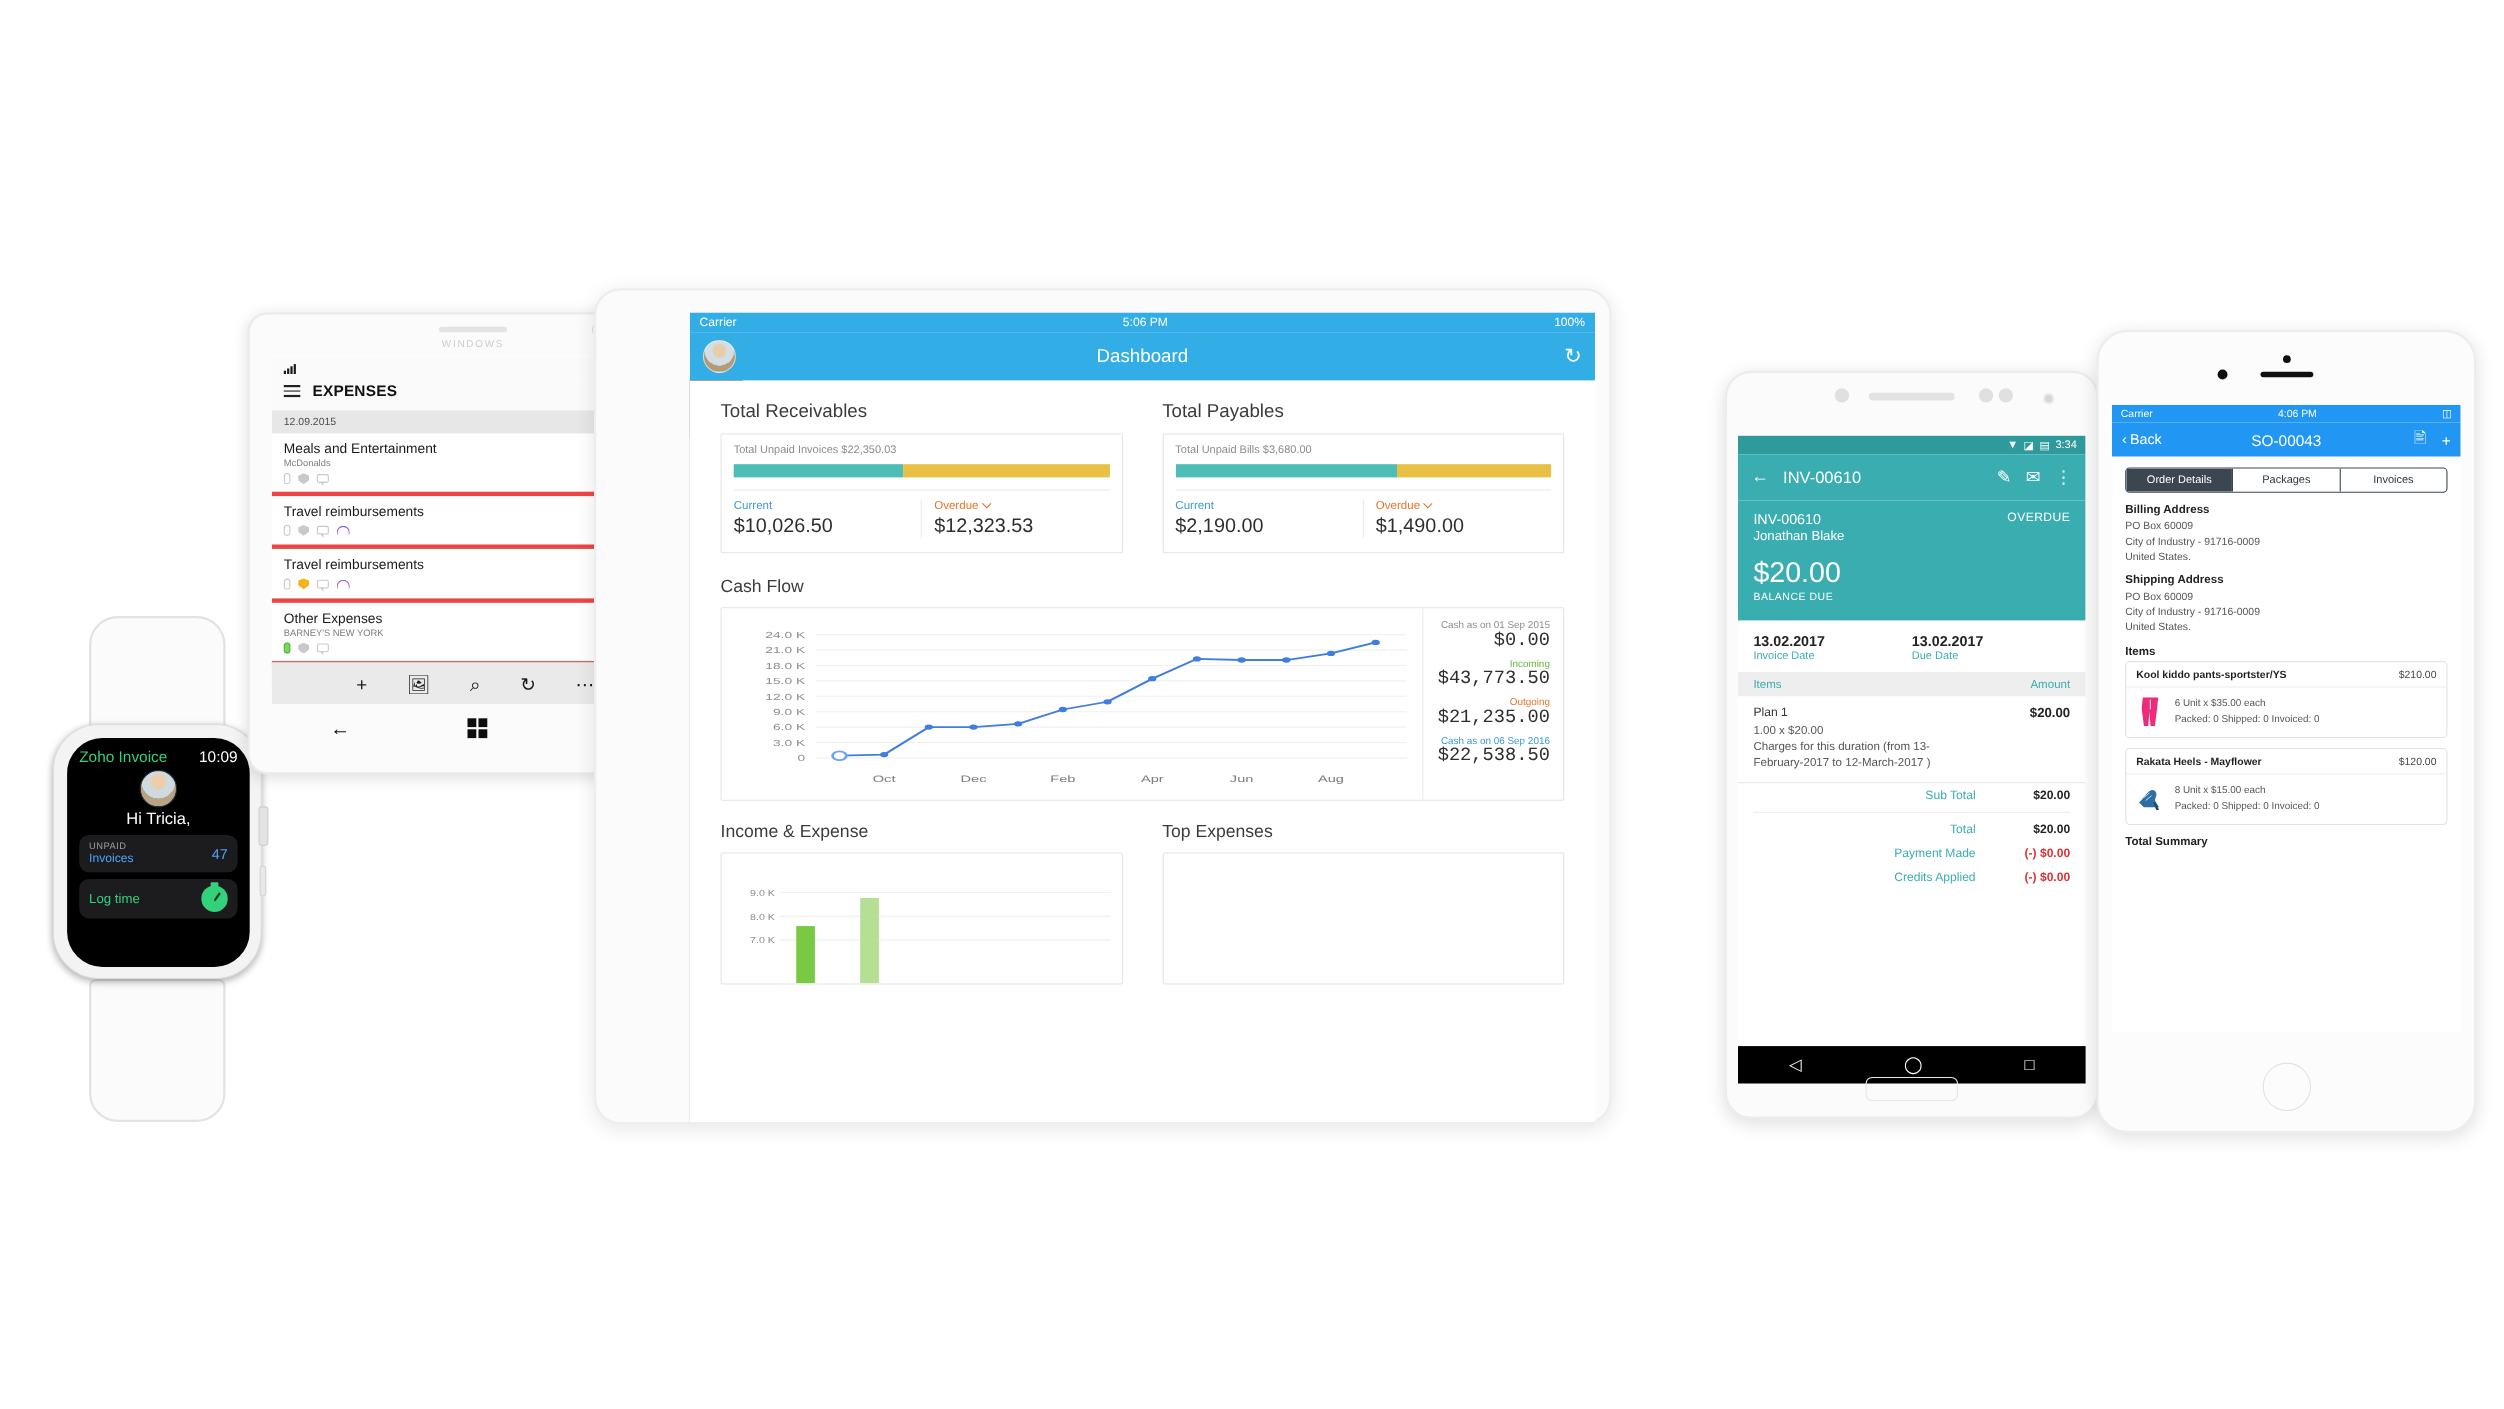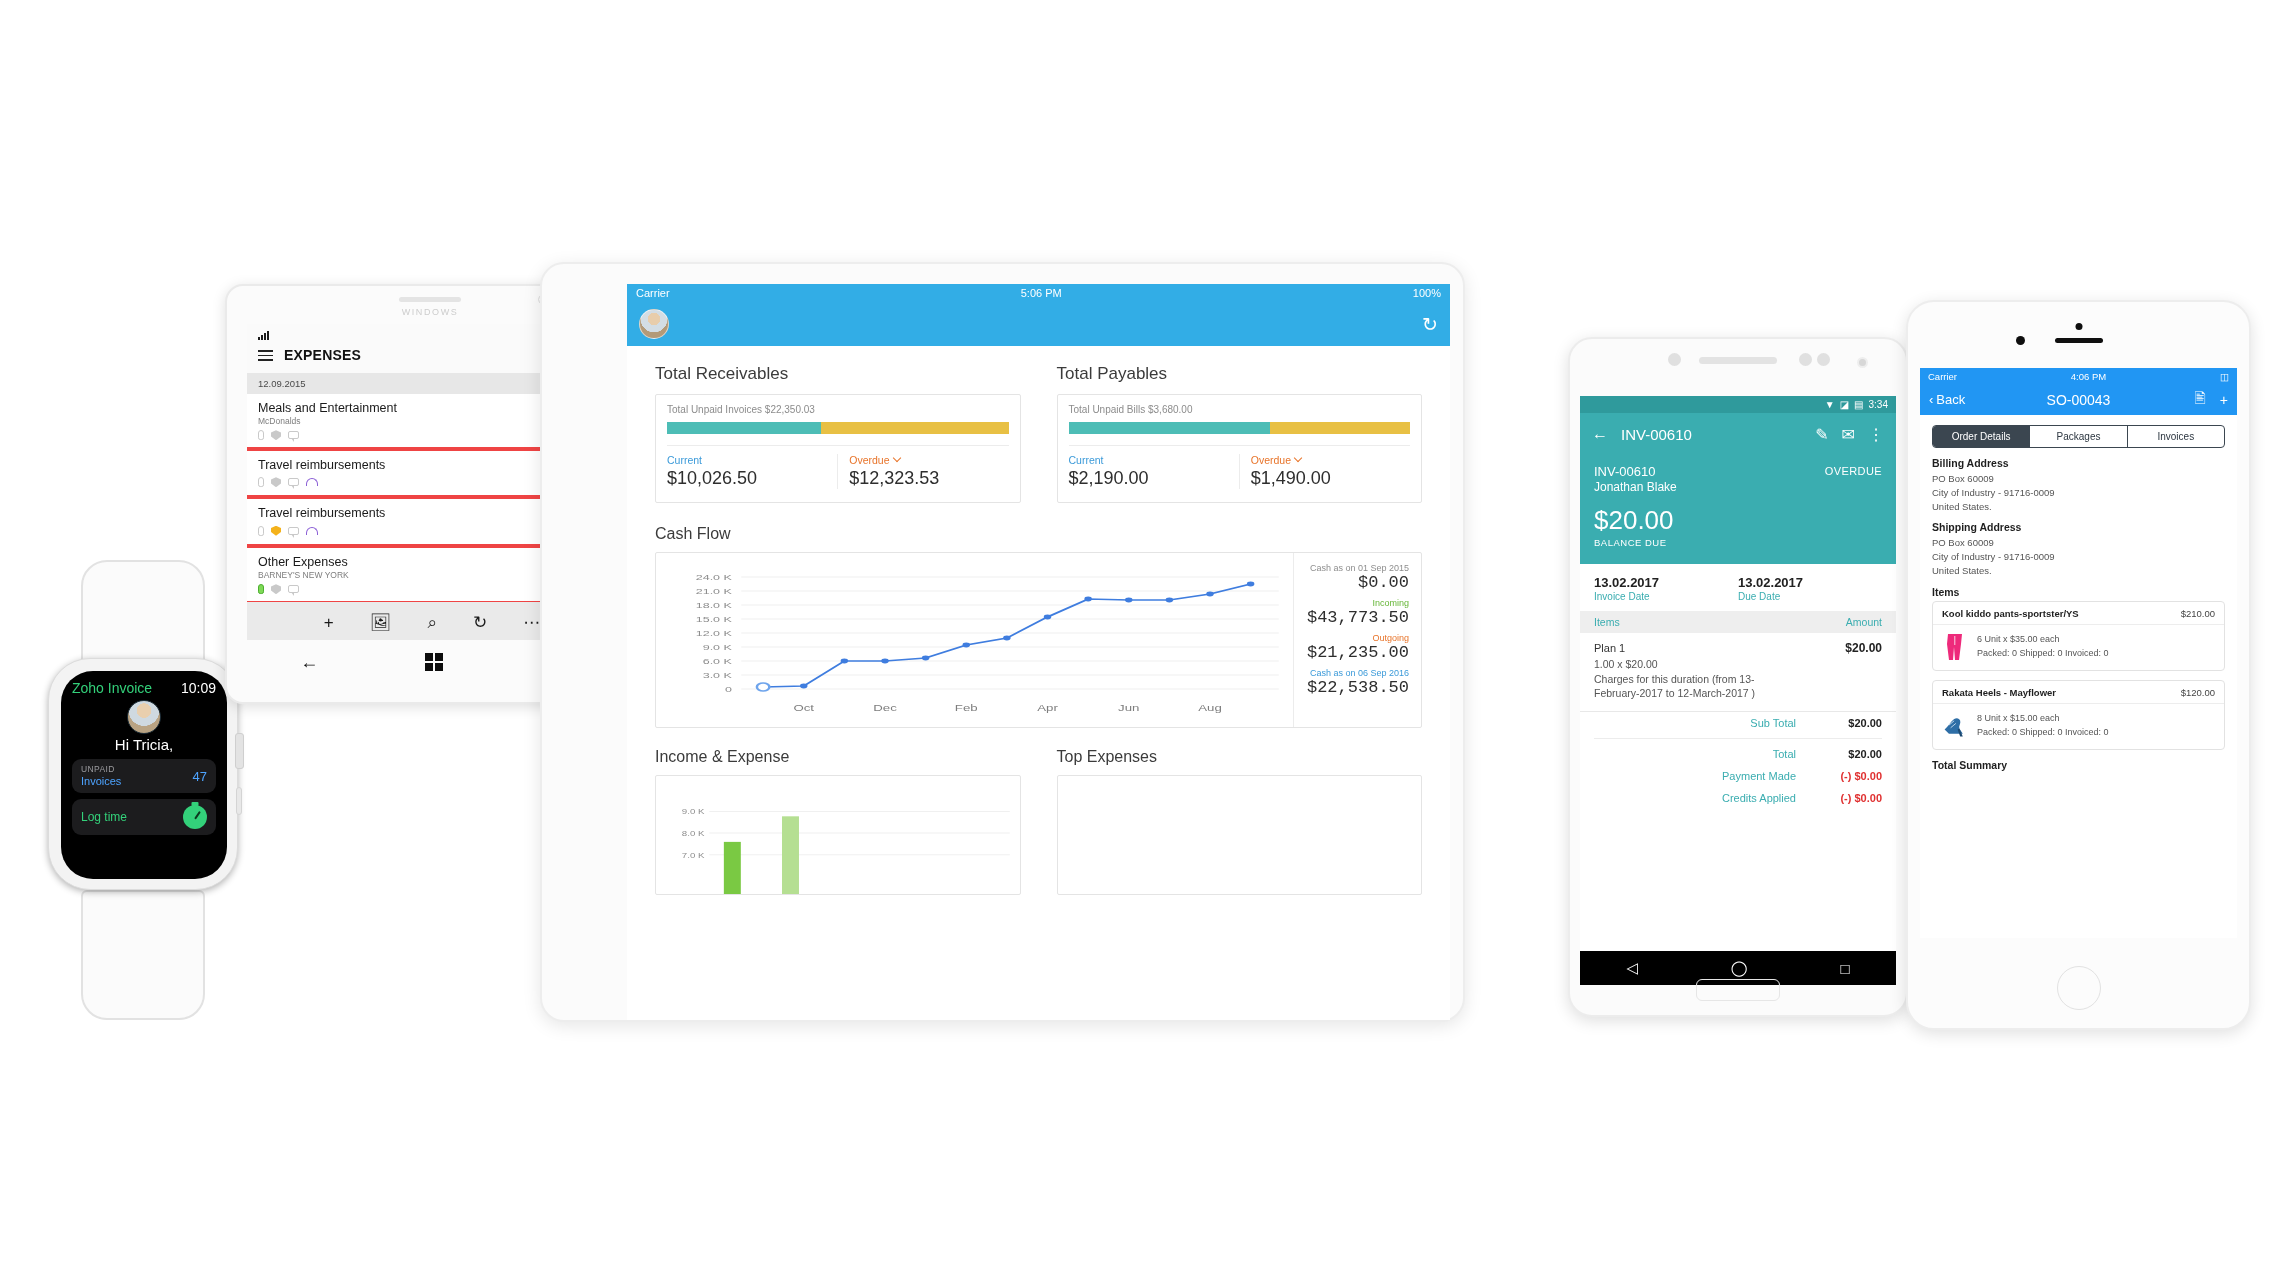--- a/index.html
+++ b/index.html
@@ -467,20 +467,21 @@
     <div class="ipad-screen">
 
       <div class="ipad-status">
         <span>Carrier</span>
         <span>5:06 PM</span>
         <span>100%</span>
       </div>
 
       <div class="ipad-navbar">
         <div class="ipad-ava"></div>
+        <div class="ipad-dashtitle">Dashboard</div>
         <div class="ipad-refresh">↻</div>
       </div>
 
       <div class="ipad-sidebar">
         <div class="sb active">
           <svg width="20" height="20" viewBox="0 0 24 24" fill="none" stroke="#37b0f0" stroke-width="1.6">
             <path d="M3 14a9 9 0 0 1 18 0v2H3z"></path>
               <circle cx="8" cy="12" r="1"></circle>
               <circle cx="12" cy="11" r="1"></circle>
               <circle cx="16" cy="12" r="1"></circle>

